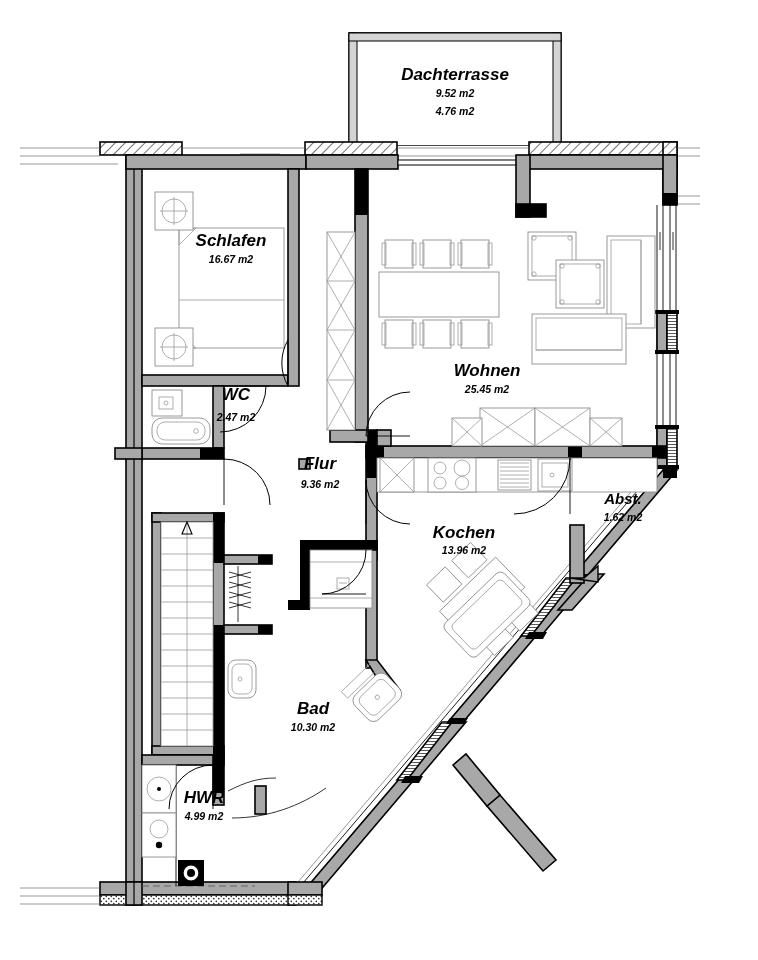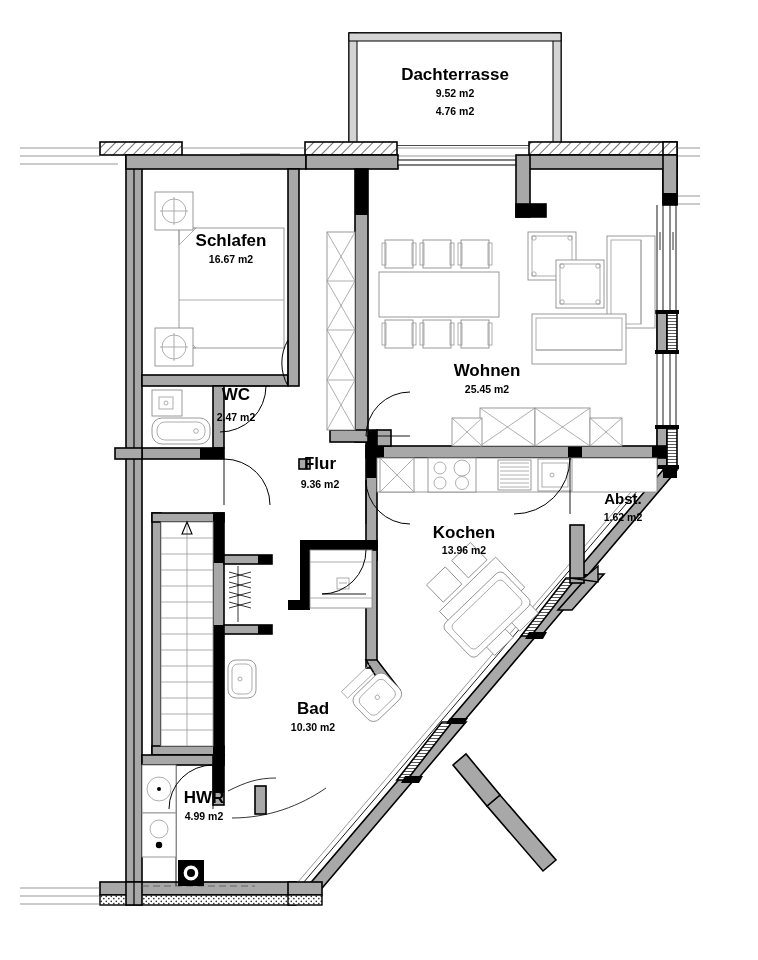--- a/index.html
+++ b/index.html
@@ -2,21 +2,21 @@
 <html><head>
 <meta charset="utf-8">
 <title>Grundriss</title>
 <style>
   html,body{margin:0;padding:0;background:#ffffff;}
   body{
     width:758px;height:960px;overflow:hidden;
     font-family:"Liberation Sans","DejaVu Sans",sans-serif;
     -webkit-font-smoothing:antialiased;
   }
-  #plan-root{position:relative;width:758px;height:960px;background:#fff;}
+  #plan-root{position:relative;width:758px;height:960px;background:#fff;font-style:italic;}
   svg#floorplan{display:block;width:758px;height:960px;}
 
   
   .wall-solid   { fill:#000000; }
   .wall-gray    { fill:#a8a8a8; stroke:#000000; stroke-width:1.6; }
   .wall-gray-lt { fill:#c9c9c9; stroke:#000000; stroke-width:1.4; }
   .wall-hatch   { fill:url(#hatch45); stroke:#000000; stroke-width:1.6; }
   .wall-dots    { fill:url(#dots); stroke:#000000; stroke-width:1.4; }
   .wall-dark    { fill:url(#densehatch); stroke:#000000; stroke-width:1.6; }
   .thin         { fill:none; stroke:#000000; stroke-width:0.9; }

